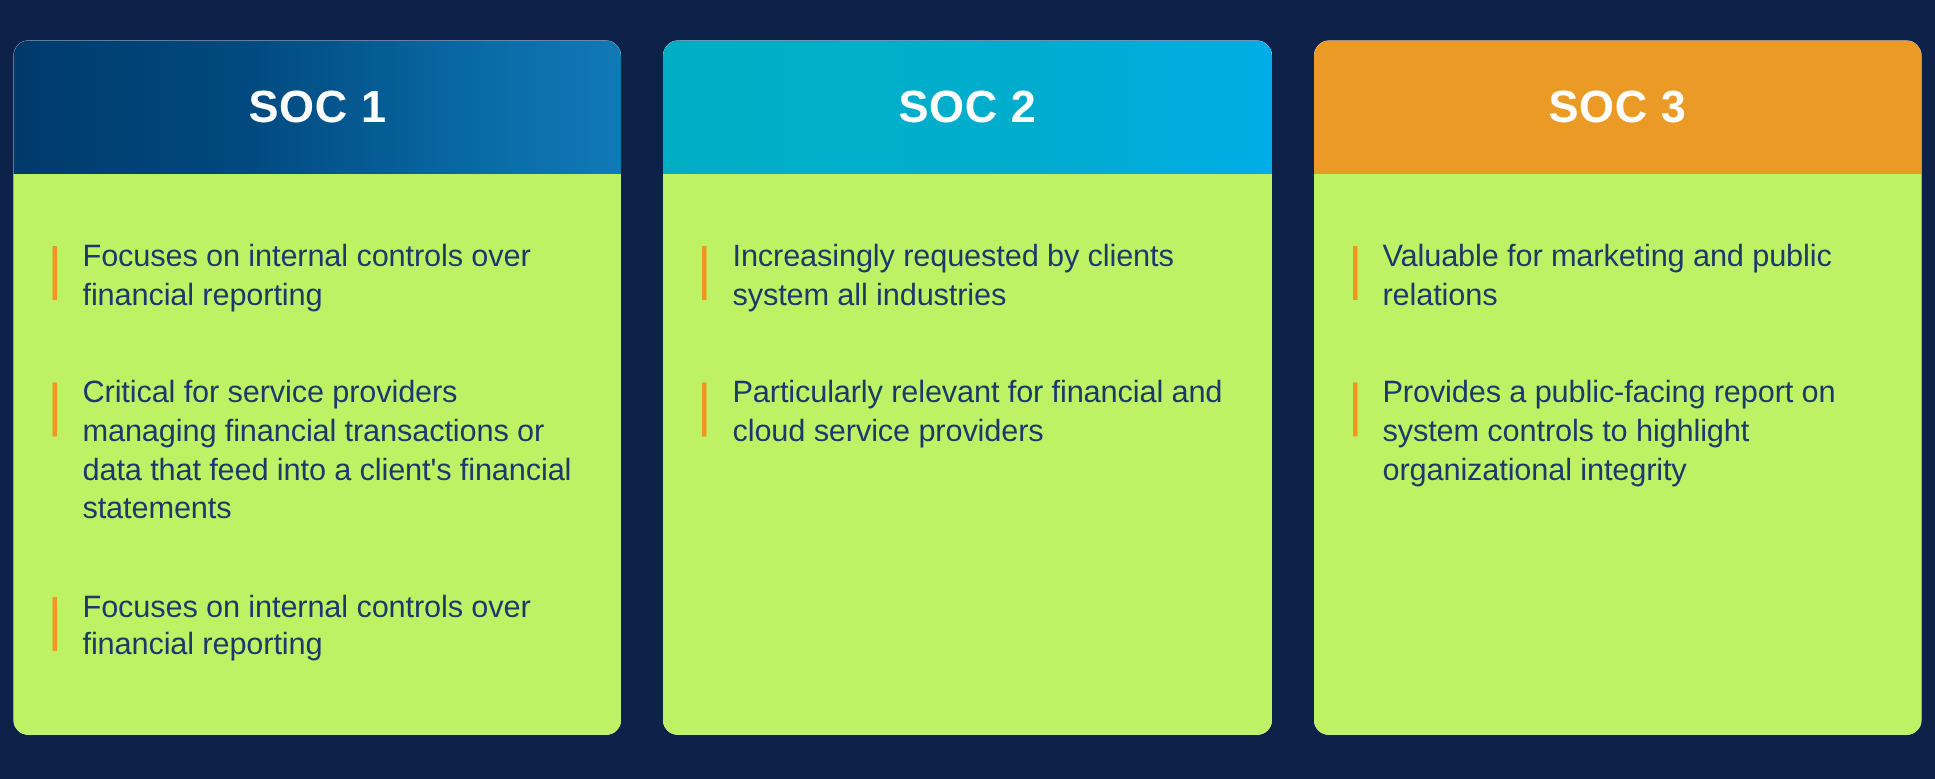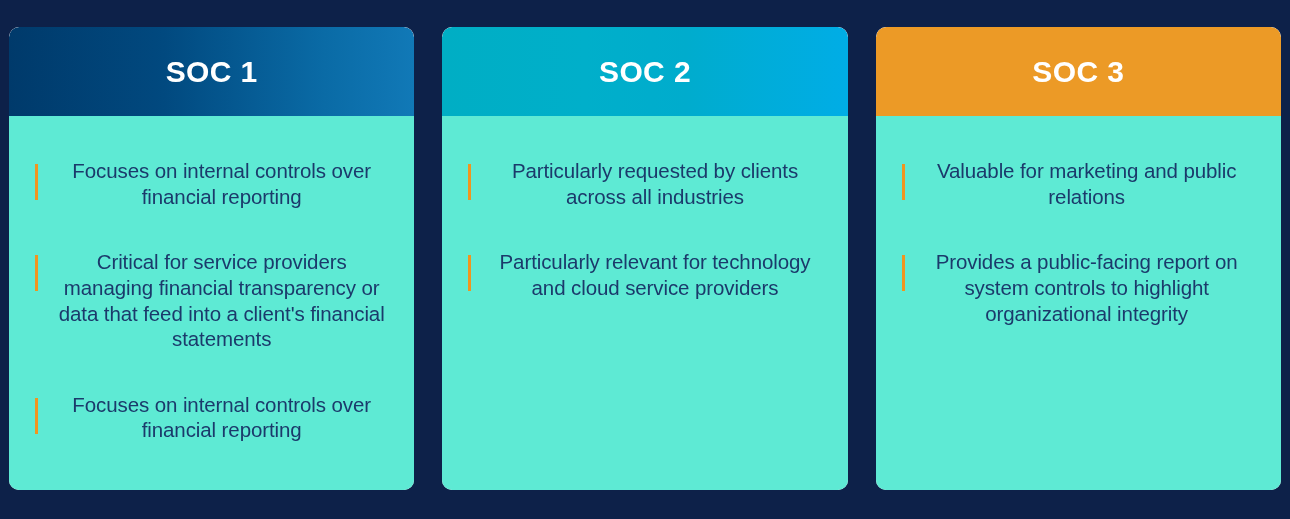--- a/index.html
+++ b/index.html
@@ -63,26 +63,25 @@
     color: #ffffff;
     font-size: 30px;
     font-weight: bold;
     letter-spacing: 0.4px;
     line-height: 1;
     margin: 0;
   }
 
   .card-body {
     flex: 1 1 auto;
-    background: #5eead4;
+    background: #bef264;
     padding: 42px 26px 20px 26px;
     box-sizing: border-box;
     display: flex;
     flex-direction: column;
-    text-align: center;
   }
 
   .bullet-list {
     list-style: none;
     margin: 0;
     padding: 0;
     display: flex;
     flex-direction: column;
     gap: 40px;
   }
@@ -128,43 +127,43 @@
       <h2 class="card-title">SOC 1</h2>
     </div>
     <div class="card-body">
       <ul class="bullet-list">
         <li class="bullet-item">
           <span class="accent-bar"></span>
           <p class="bullet-text">Focuses on internal controls over financial reporting</p>
         </li>
         <li class="bullet-item">
           <span class="accent-bar"></span>
-          <p class="bullet-text">Critical for service providers managing financial transparency or data that feed into a client's financial statements</p>
+          <p class="bullet-text">Critical for service providers managing financial transactions or data that feed into a client's financial statements</p>
         </li>
         <li class="bullet-item">
           <span class="accent-bar"></span>
           <p class="bullet-text">Focuses on internal controls over financial reporting</p>
         </li>
       </ul>
     </div>
   </div>
 
   <div class="card card-2">
     <div class="card-header">
       <h2 class="card-title">SOC 2</h2>
     </div>
     <div class="card-body">
       <ul class="bullet-list">
         <li class="bullet-item">
           <span class="accent-bar"></span>
-          <p class="bullet-text">Particularly requested by clients across all industries</p>
+          <p class="bullet-text">Increasingly requested by clients system all industries</p>
         </li>
         <li class="bullet-item">
           <span class="accent-bar"></span>
-          <p class="bullet-text">Particularly relevant for technology and cloud service providers</p>
+          <p class="bullet-text">Particularly relevant for financial and cloud service providers</p>
         </li>
       </ul>
     </div>
   </div>
 
   <div class="card card-3">
     <div class="card-header">
       <h2 class="card-title">SOC 3</h2>
     </div>
     <div class="card-body">

